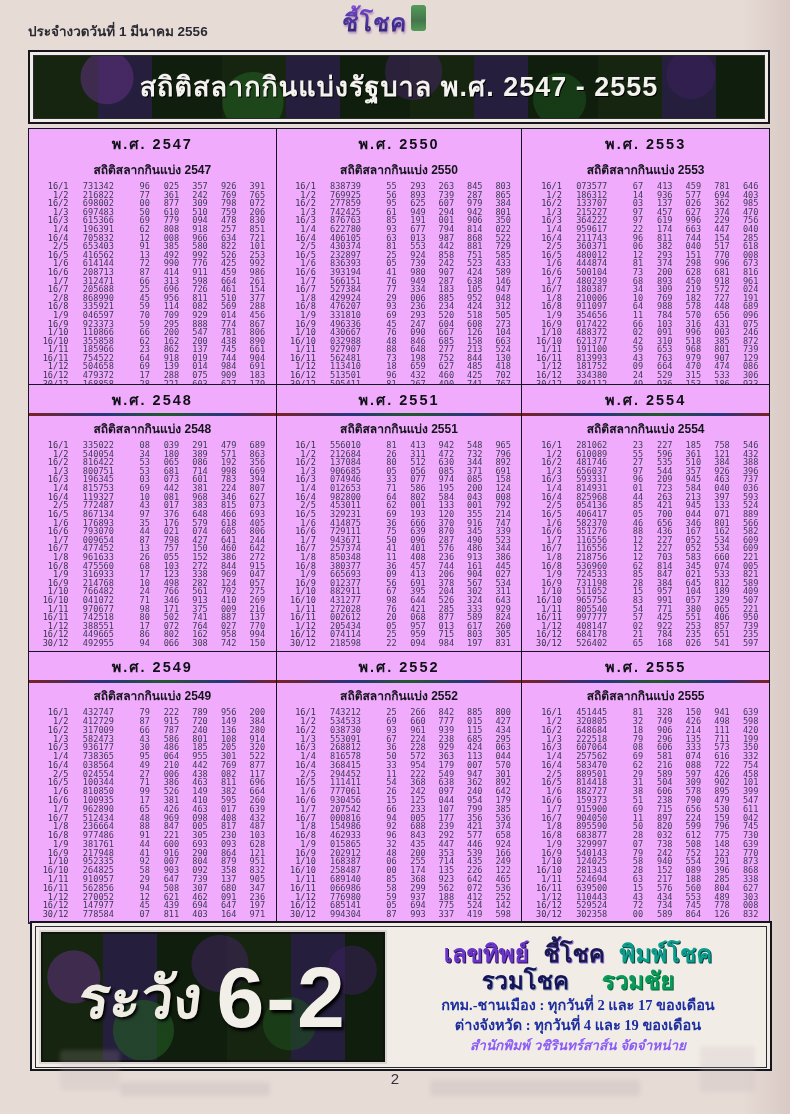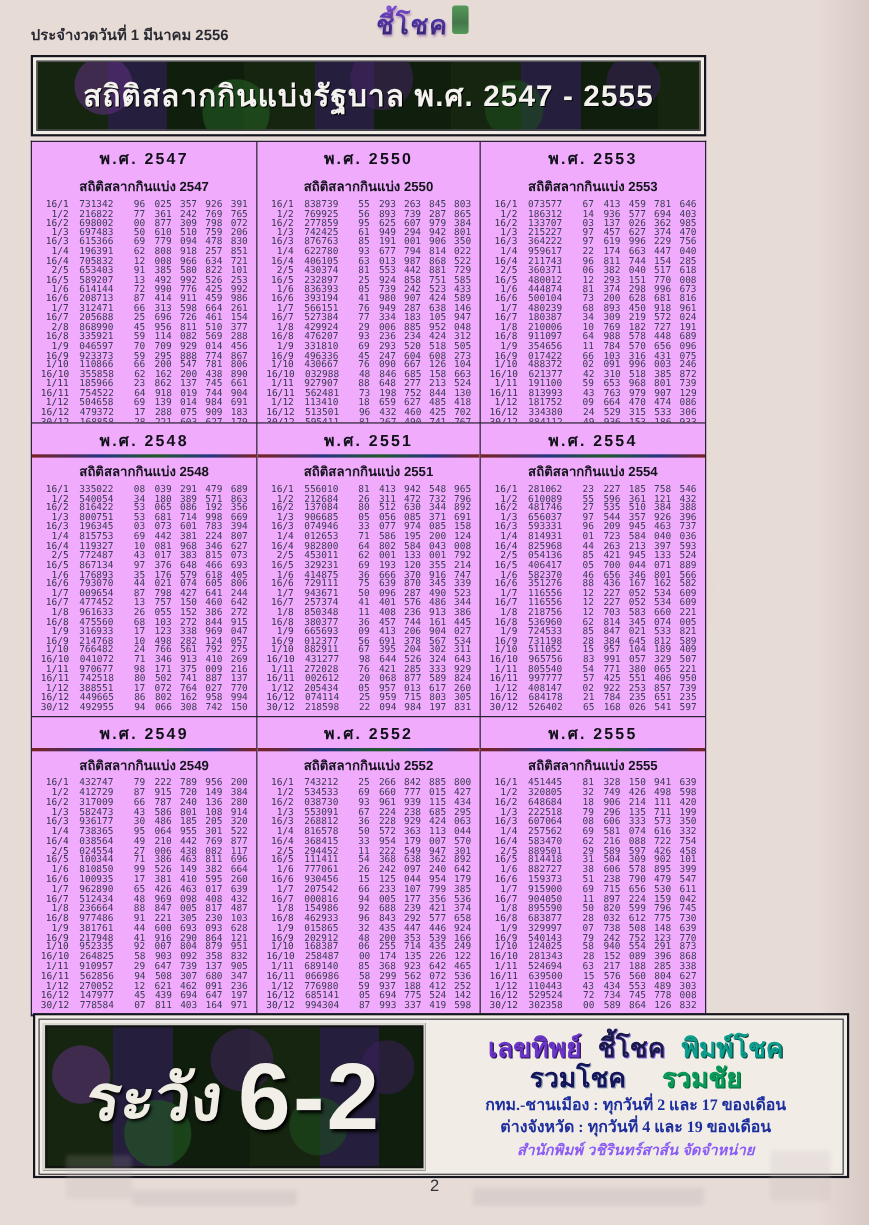--- a/index.html
+++ b/index.html
@@ -20,21 +20,21 @@
   .logo-txt{
     font-size:24px;font-weight:bold;letter-spacing:1px;
     background:linear-gradient(180deg,#7a4fd8 10%,#2a2a8a 55%,#101038 95%);
     -webkit-background-clip:text;background-clip:text;color:transparent;
     text-shadow:1px 2px 2px rgba(120,60,160,.45);
     transform:skewX(-4deg);
   }
   .logo-seal{width:15px;height:26px;border-radius:3px;margin-top:2px;
     background:linear-gradient(180deg,#2f8a3a,#1c5d28 60%,#2f8a3a);opacity:.8;}
   
-  .main-box{position:absolute;left:28px;top:50px;width:614px;}
+  .main-box{position:absolute;left:28px;top:50px;width:742px;}
   .title-box{border:2px solid #15151d;background:#f2ece6;padding:3px;}
   .title-inner{
     border:1px solid #2a2a33;color:#f4f2ee;text-align:center;
     font-size:27px;font-weight:bold;padding:9px 0 10px;letter-spacing:1px;
     text-shadow:1px 1px 0 #000;
   }
   .mosaic{
     background:
       radial-gradient(circle at 10% 35%, rgba(96,48,130,.55) 0 26px, transparent 27px),
       radial-gradient(circle at 30% 75%, rgba(34,92,34,.6) 0 30px, transparent 31px),
@@ -184,21 +184,21 @@
               <span class="c c0">2/5</span>
               <span class="c c1">653403</span>
               <span class="c c2">91</span>
               <span class="c c3">385</span>
               <span class="c c4">580</span>
               <span class="c c5">822</span>
               <span class="c c6">101</span>
             </div>
             <div class="trow">
               <span class="c c0">16/5</span>
-              <span class="c c1">589207</span>
+              <span class="c c1">416562</span>
               <span class="c c2">13</span>
               <span class="c c3">492</span>
               <span class="c c4">992</span>
               <span class="c c5">526</span>
               <span class="c c6">253</span>
             </div>
             <div class="trow">
               <span class="c c0">1/6</span>
               <span class="c c1">614144</span>
               <span class="c c2">72</span>

